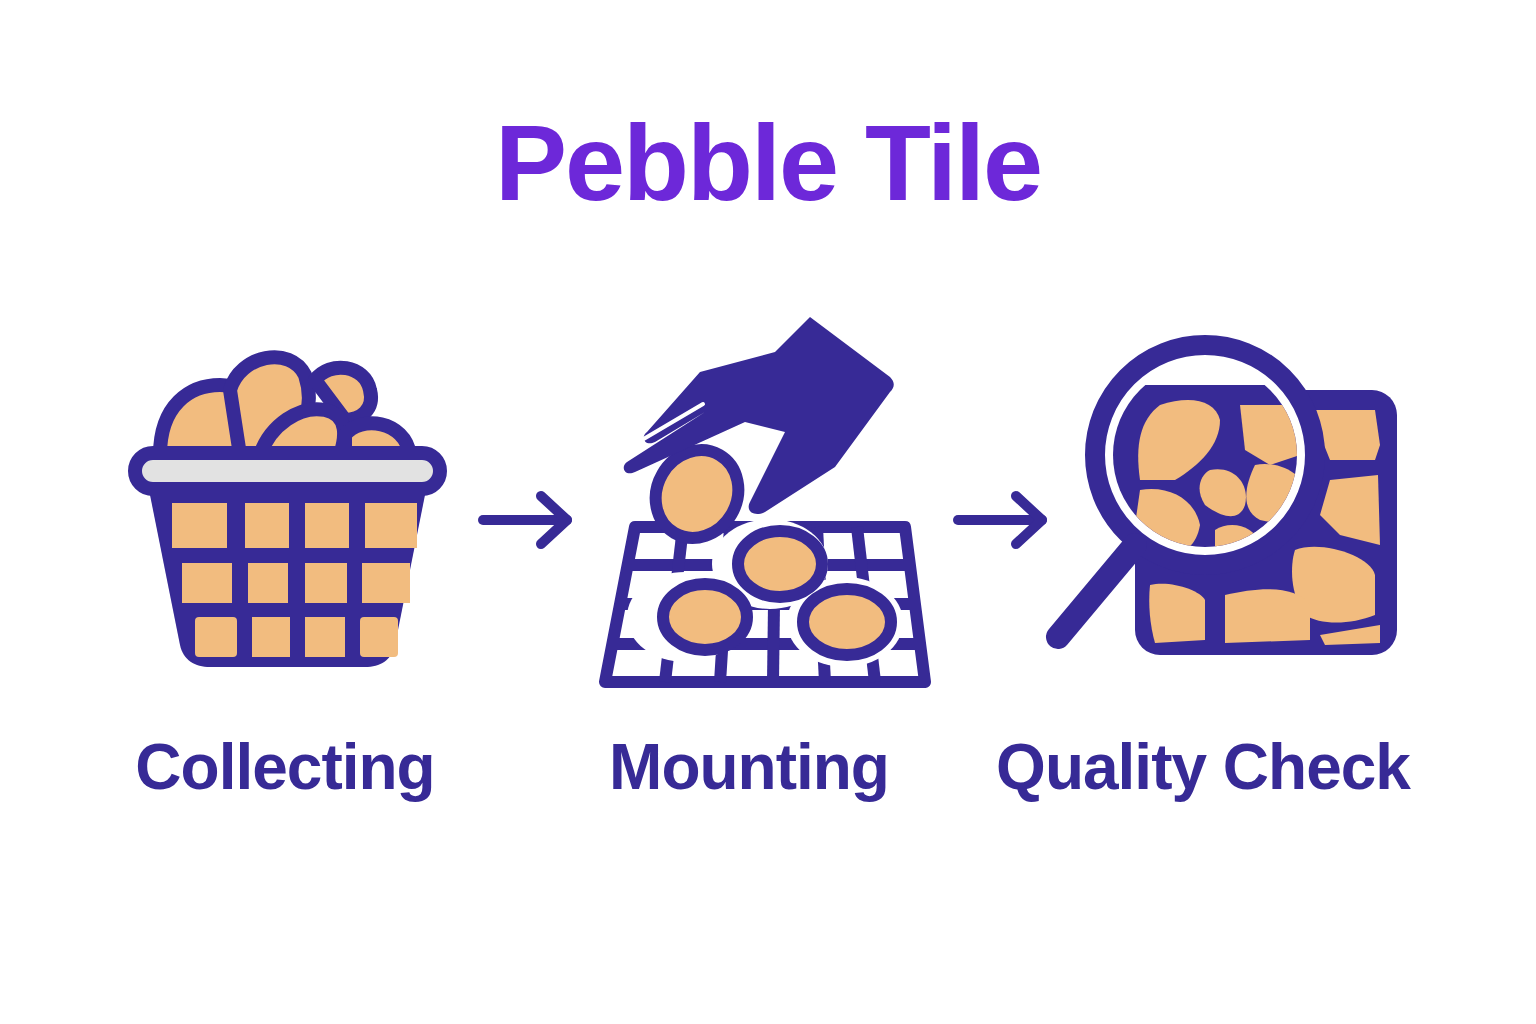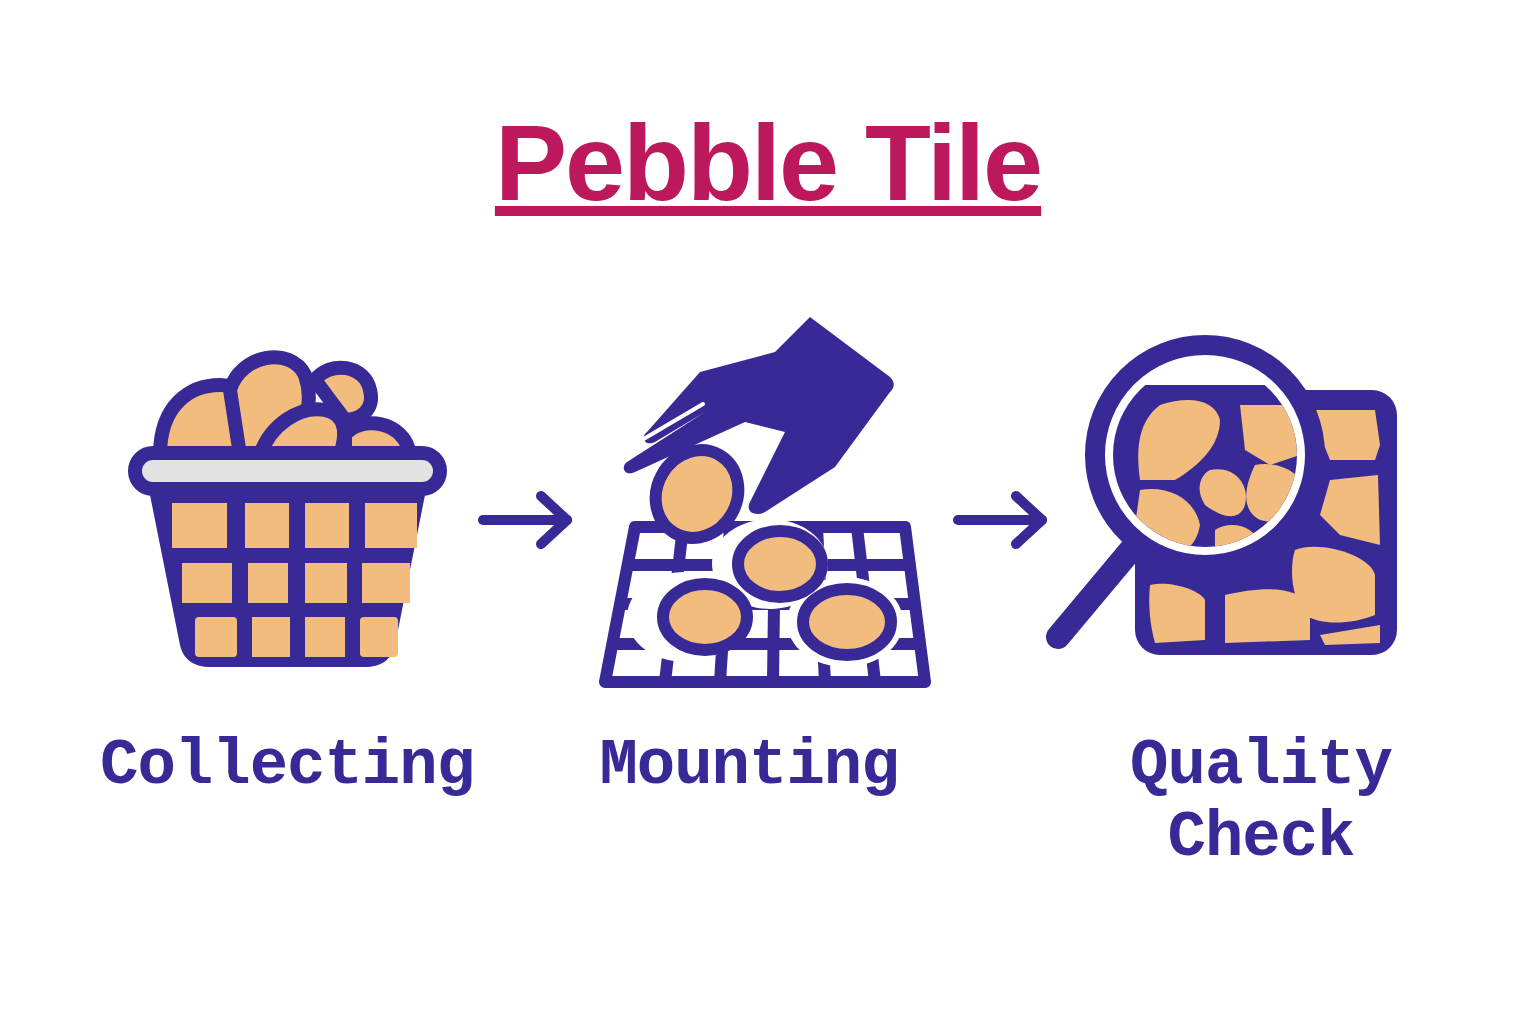--- a/index.html
+++ b/index.html
@@ -2,26 +2,26 @@
 <html><head>
 <meta charset="utf-8">
 <style>
   html, body { margin: 0; padding: 0; }
   body {
     width: 1536px; height: 1024px; background: #ffffff; position: relative; overflow: hidden;
     font-family: "Liberation Sans", "DejaVu Sans", sans-serif;
   }
   .title {
     position: absolute; left: 0; width: 1536px; top: 100px; text-align: center;
-    font-size: 108px; font-weight: bold; letter-spacing: -2px; color: #be185d; text-decoration: underline;
+    font-size: 108px; font-weight: bold; letter-spacing: -2px; color: #6d28d9;
   }
   .icon { position: absolute; }
   .label {
     position: absolute; top: 730px; font-size: 64px; font-weight: bold; color: #372a96;
-    text-align: center; letter-spacing: -1px; font-family: Liberation Mono, monospace;
+    text-align: center; letter-spacing: -1px;
   }
   .arrow { position: absolute; }
 </style>
 </head>
 <body>
 
 <div class="title">Pebble Tile</div>
 
 <div class="icon" style="left:120px;top:345px;width:335px;height:330px;">
   <svg width="335" height="330" viewBox="0 0 335 330">
@@ -132,13 +132,13 @@
         <path d="M100 165 C130 160 155 175 160 200 C155 230 130 235 110 225 L95 200 Z"></path>
         <path d="M230 205 C255 200 280 210 285 235 L225 235 Z"></path>
         <path d="M175 205 C190 195 215 200 220 220 L175 235 Z"></path>
       </g>
     </g>
     <circle cx="165" cy="130" r="110" fill="none" stroke="#372a96" stroke-width="20"></circle>
     <line x1="95" y1="220" x2="18" y2="312" stroke="#372a96" stroke-width="24" stroke-linecap="round"></line>
   </svg>
 </div>
 
-<div class="label" style="left:1026px;width:470px;">Quality Check</div>
+<div class="label" style="left:968px;width:470px;">Quality Check</div>
 
 </body></html>

